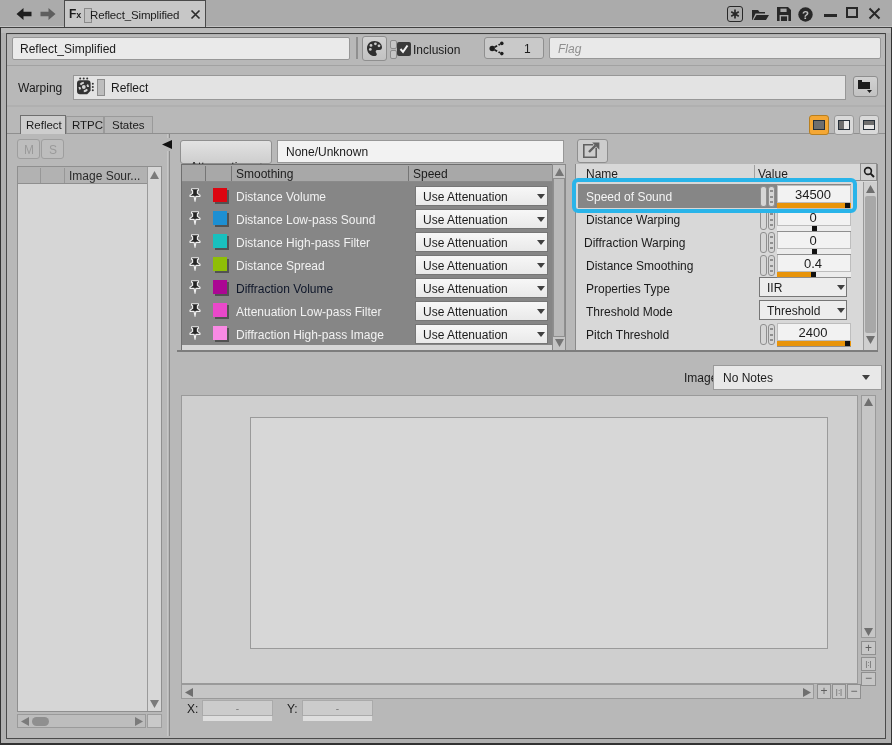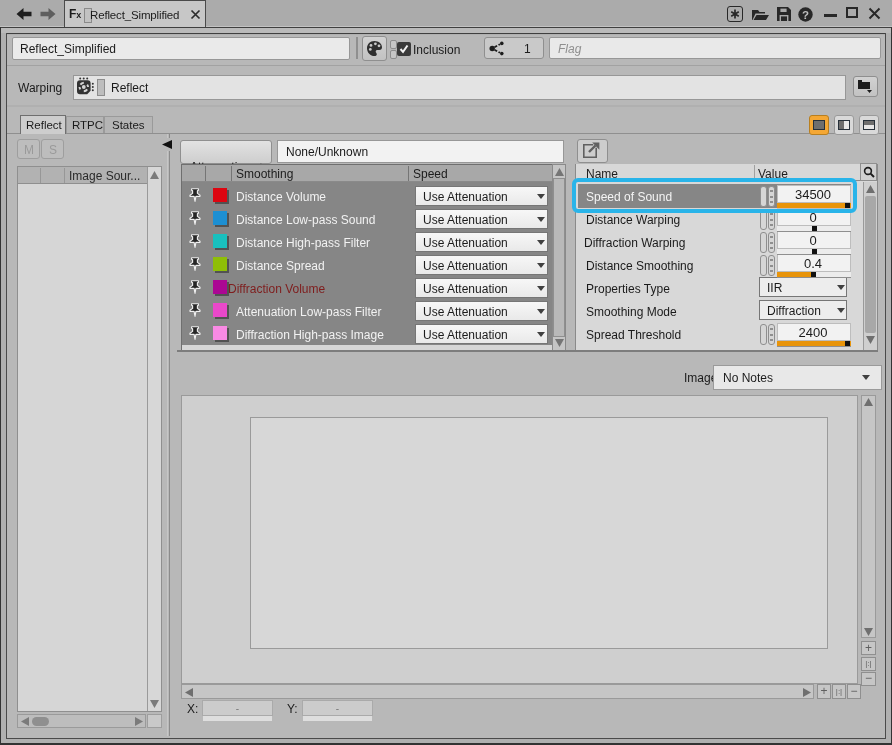--- a/index.html
+++ b/index.html
@@ -207,21 +207,21 @@
 <div class="lbl" style="left:236px;top:236px;color:#f2f2f2;">Distance High-pass Filter</div>
 <svg class="abs" style="left:188px;top:257px" width="14" height="14" viewBox="0 0 14 14">
       <path d="M3.6 0.7 H10.4 V2.2 L9.4 2.8 V5.4 L12 7.2 V8.3 H7.9 L7 13.3 L6.1 8.3 H2 V7.2 L4.6 5.4 V2.8 L3.6 2.2 Z" fill="#262626" stroke="#f0f0f0" stroke-width="1.15" stroke-linejoin="round"></path>
     </svg>
 <div class="abs" style="left:213px;top:257px;width:14px;height:14px;background:#8fbe07;box-shadow:2px 2px 0 rgba(40,40,40,0.55);"></div>
 <div class="lbl" style="left:236px;top:259px;color:#f2f2f2;">Distance Spread</div>
 <svg class="abs" style="left:188px;top:280px" width="14" height="14" viewBox="0 0 14 14">
       <path d="M3.6 0.7 H10.4 V2.2 L9.4 2.8 V5.4 L12 7.2 V8.3 H7.9 L7 13.3 L6.1 8.3 H2 V7.2 L4.6 5.4 V2.8 L3.6 2.2 Z" fill="#262626" stroke="#f0f0f0" stroke-width="1.15" stroke-linejoin="round"></path>
     </svg>
 <div class="abs" style="left:213px;top:280px;width:14px;height:14px;background:#ab0793;box-shadow:2px 2px 0 rgba(40,40,40,0.55);"></div>
-<div class="lbl" style="left:228px;top:282px;color:#7f1d1d;">Diffraction Volume</div>
+<div class="lbl" style="left:236px;top:282px;color:#0f172a;">Diffraction Volume</div>
 <svg class="abs" style="left:188px;top:303px" width="14" height="14" viewBox="0 0 14 14">
       <path d="M3.6 0.7 H10.4 V2.2 L9.4 2.8 V5.4 L12 7.2 V8.3 H7.9 L7 13.3 L6.1 8.3 H2 V7.2 L4.6 5.4 V2.8 L3.6 2.2 Z" fill="#262626" stroke="#f0f0f0" stroke-width="1.15" stroke-linejoin="round"></path>
     </svg>
 <div class="abs" style="left:213px;top:303px;width:14px;height:14px;background:#ea48ca;box-shadow:2px 2px 0 rgba(40,40,40,0.55);"></div>
 <div class="lbl" style="left:236px;top:305px;color:#f2f2f2;">Attenuation Low-pass Filter</div>
 <svg class="abs" style="left:188px;top:326px" width="14" height="14" viewBox="0 0 14 14">
       <path d="M3.6 0.7 H10.4 V2.2 L9.4 2.8 V5.4 L12 7.2 V8.3 H7.9 L7 13.3 L6.1 8.3 H2 V7.2 L4.6 5.4 V2.8 L3.6 2.2 Z" fill="#262626" stroke="#f0f0f0" stroke-width="1.15" stroke-linejoin="round"></path>
     </svg>
 <div class="abs" style="left:213px;top:326px;width:14px;height:14px;background:#f98ae4;box-shadow:2px 2px 0 rgba(40,40,40,0.55);"></div>
 <div class="lbl" style="left:236px;top:328px;color:#f2f2f2;">Diffraction High-pass Image</div>
@@ -267,22 +267,22 @@
     <circle cx="5" cy="5" r="3.4" fill="none" stroke="#1d1d1d" stroke-width="1.6"></circle>
     <path d="M7.6 7.6 L11 11" stroke="#1d1d1d" stroke-width="2"></path>
   </svg>
 
 <div class="abs" style="left:578px;top:184px;width:273px;height:24px;background:#868686;"></div>
 <div class="lbl" style="left:586px;top:190px;color:#f4f4f4;">Speed of Sound</div>
 <div class="lbl" style="left:586px;top:213px;">Distance Warping</div>
 <div class="lbl" style="left:584px;top:236px;">Diffraction Warping</div>
 <div class="lbl" style="left:586px;top:259px;">Distance Smoothing</div>
 <div class="lbl" style="left:586px;top:282px;">Properties Type</div>
-<div class="lbl" style="left:586px;top:305px;">Smoothing Mode</div>
-<div class="lbl" style="left:586px;top:328px;">Spread Threshold</div>
+<div class="lbl" style="left:586px;top:305px;">Threshold Mode</div>
+<div class="lbl" style="left:586px;top:328px;">Pitch Threshold</div>
 <div id="rp-widgets">
 
 <div class="abs" style="left:760px;top:186px;width:7px;height:21px;background:#d6d6d6;border:1px solid #8f8f8f;border-radius:3px;box-sizing:border-box;"></div>
 <div class="abs" style="left:768px;top:186px;width:7px;height:21px;background:#d6d6d6;border:1px solid #8f8f8f;border-radius:3px;box-sizing:border-box;"></div>
 <div class="abs" style="left:770px;top:190px;width:3px;height:2px;background:#8f8f8f;"></div>
 <div class="abs" style="left:770px;top:196px;width:3px;height:2px;background:#8f8f8f;"></div>
 <div class="abs" style="left:770px;top:201px;width:3px;height:2px;background:#8f8f8f;"></div>
 <div class="abs" style="left:777px;top:185px;width:74px;height:18px;background:#f2f2f2;border:1px solid #bdbdbd;box-sizing:border-box;"></div>
 <div class="lbl" style="left:777px;top:187px;width:72px;text-align:center;font-size:13px;">34500</div>
 <div class="abs" style="left:777px;top:203px;width:74px;height:5px;background:#e8940a;"></div>
@@ -317,21 +317,21 @@
 <div class="lbl" style="left:777px;top:256px;width:72px;text-align:center;font-size:13px;">0.4</div>
 <div class="abs" style="left:777px;top:272px;width:74px;height:5px;background:#ececec;"></div>
 <div class="abs" style="left:777px;top:272px;width:37px;height:5px;background:#e8940a;"></div>
 <div class="abs" style="left:811px;top:272px;width:5px;height:5px;background:#111;"></div>
 
 <div class="combo" style="left:759px;top:277px;width:88px;height:20px;background:#ededed;"></div>
 <div class="lbl" style="left:767px;top:281px;">IIR</div>
 <div class="arrow-dn" style="left:837px;top:285px;"></div>
 
 <div class="combo" style="left:759px;top:300px;width:88px;height:20px;background:#ededed;"></div>
-<div class="lbl" style="left:767px;top:304px;">Diffraction</div>
+<div class="lbl" style="left:767px;top:304px;">Threshold</div>
 <div class="arrow-dn" style="left:837px;top:308px;"></div>
 
 <div class="abs" style="left:760px;top:324px;width:7px;height:21px;background:#d6d6d6;border:1px solid #8f8f8f;border-radius:3px;box-sizing:border-box;"></div>
 <div class="abs" style="left:768px;top:324px;width:7px;height:21px;background:#d6d6d6;border:1px solid #8f8f8f;border-radius:3px;box-sizing:border-box;"></div>
 <div class="abs" style="left:770px;top:328px;width:3px;height:2px;background:#8f8f8f;"></div>
 <div class="abs" style="left:770px;top:334px;width:3px;height:2px;background:#8f8f8f;"></div>
 <div class="abs" style="left:770px;top:339px;width:3px;height:2px;background:#8f8f8f;"></div>
 <div class="abs" style="left:777px;top:323px;width:74px;height:18px;background:#f2f2f2;border:1px solid #bdbdbd;box-sizing:border-box;"></div>
 <div class="lbl" style="left:777px;top:325px;width:72px;text-align:center;font-size:13px;">2400</div>
 <div class="abs" style="left:777px;top:341px;width:74px;height:5px;background:#e8940a;"></div>

